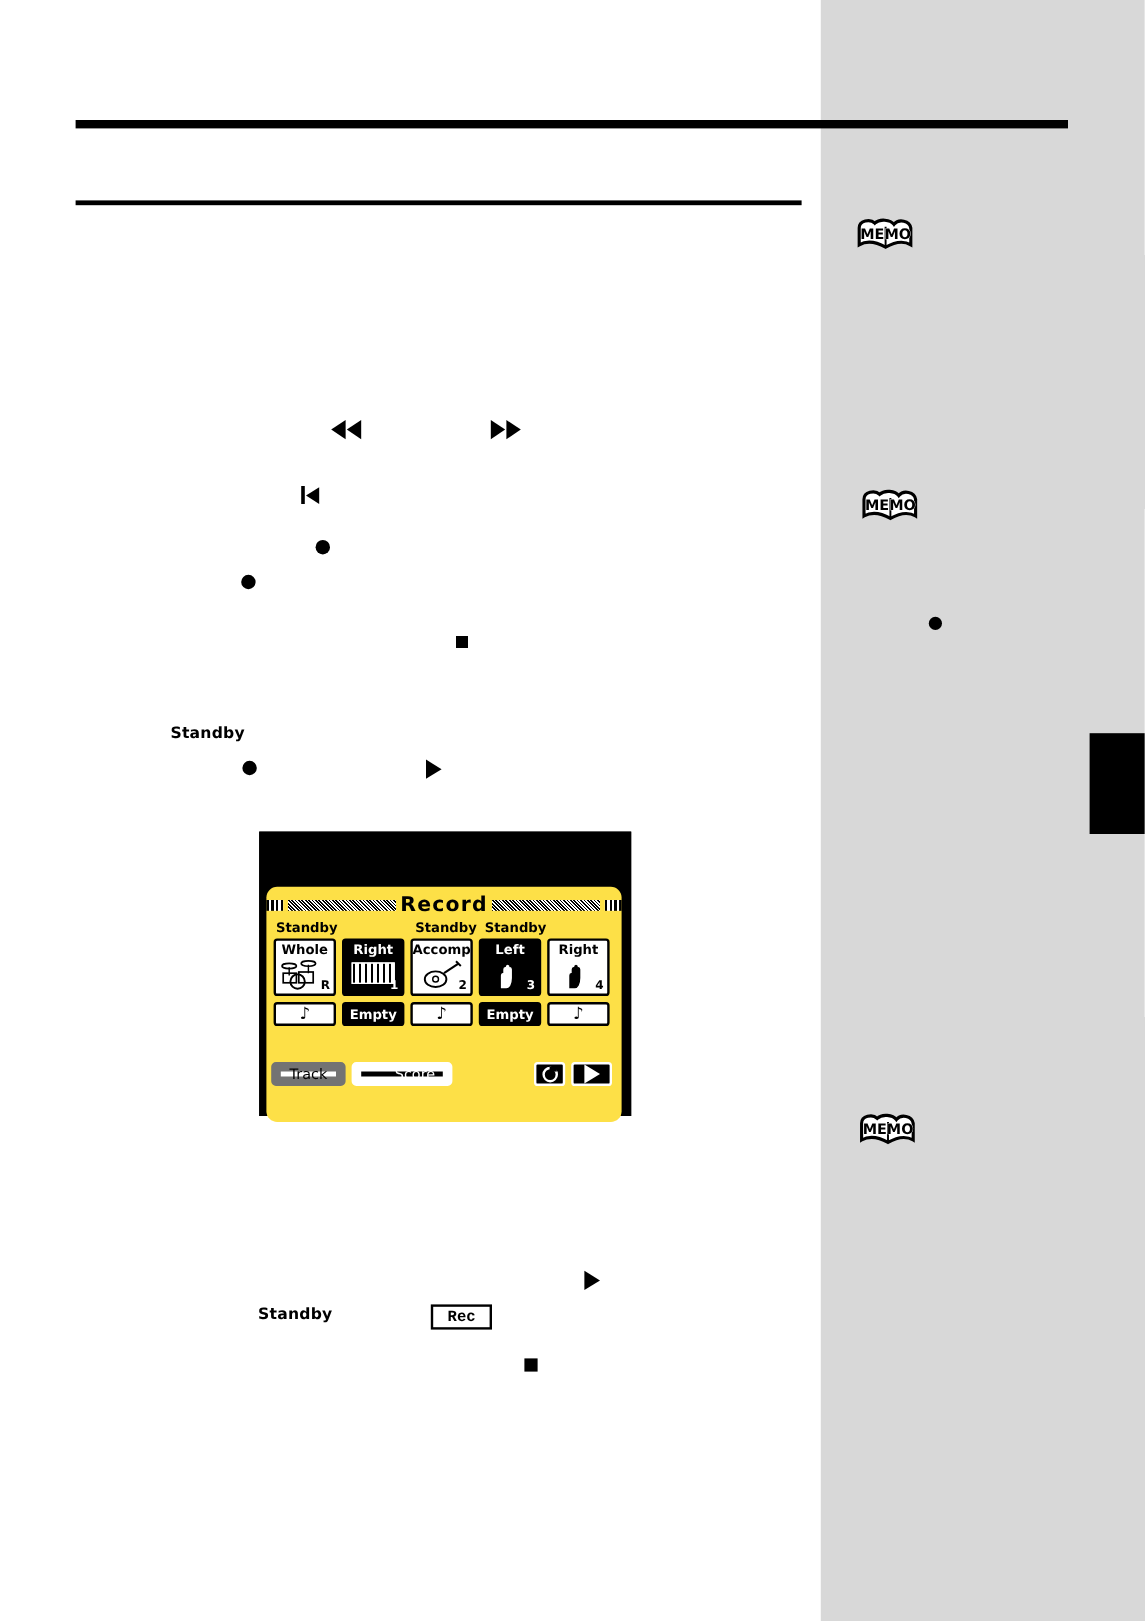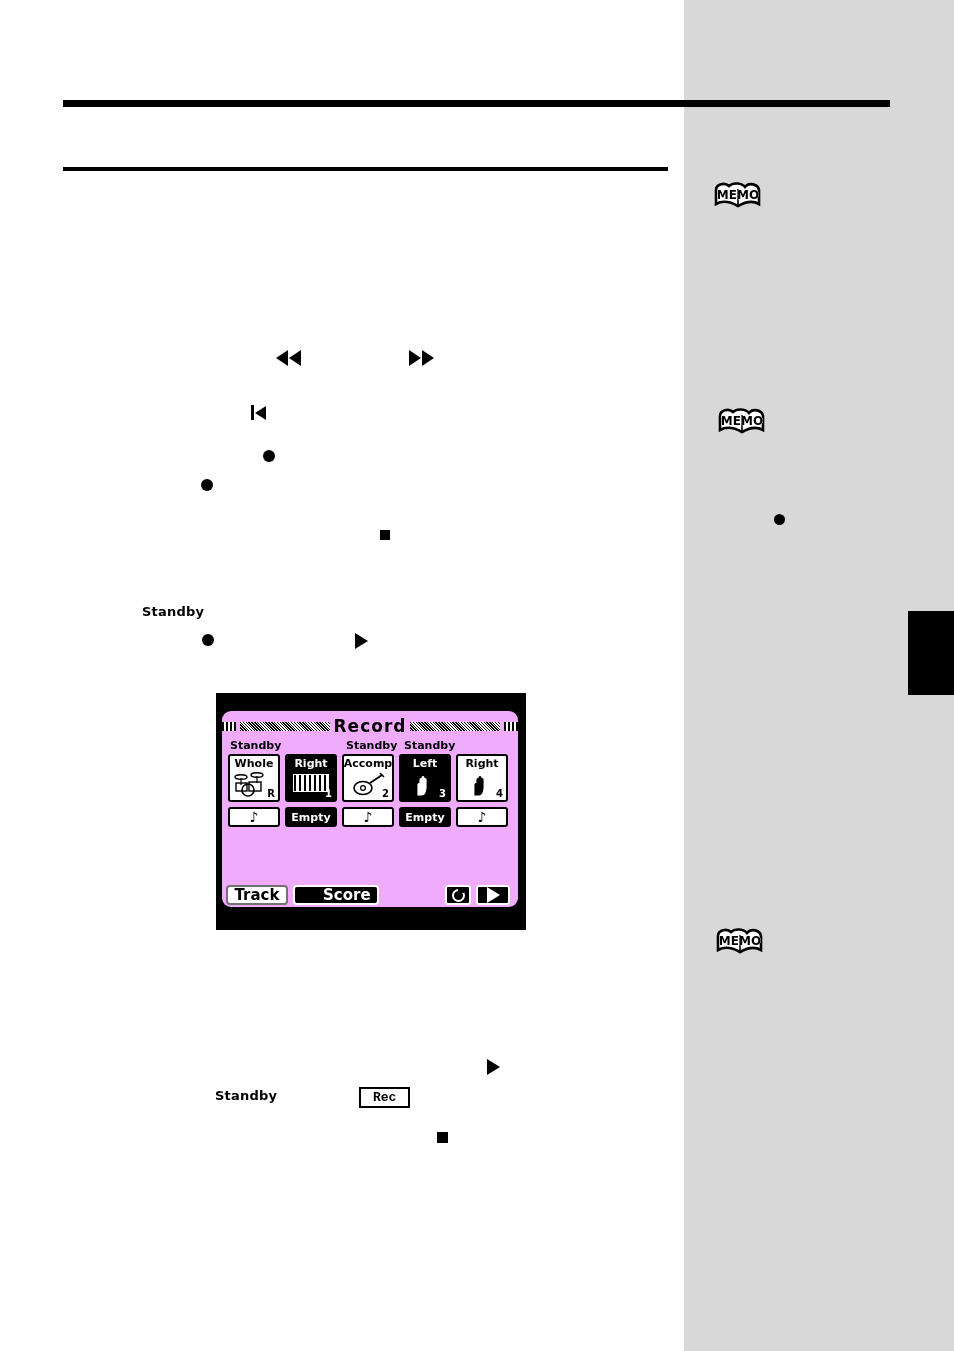--- a/index.html
+++ b/index.html
@@ -77,22 +77,22 @@
     background:repeating-linear-gradient(to bottom,#000 0 1px,#fff 1px 3px);
   }
   .lcd-title .styname{font-size:15px;}
   .lcd-title .ts{margin-left:auto;font-size:15px;}
   .lcd-title .meas{
     margin-left:8px;margin-right:2px;border:2px solid #fff;
     padding:0 3px;font-size:14px;
   }
 
   .lcd-body{
-    position:absolute;left:4px;top:16px;width:296px;height:196px;
-    background:#f0abfc;color:#000;border-radius:9px;
+    position:absolute;left:4px;top:44px;width:296px;height:196px;
+    background:#fde047;color:#000;border-radius:9px;
   }
   .rec-head{
     position:relative;height:26px;display:flex;align-items:center;justify-content:center;
     font-weight:bold;font-size:17px;letter-spacing:1px;margin-top:2px;
   }
   .rec-head .hatch{
     height:9px;flex:1;margin:0 4px;
     background:
       repeating-linear-gradient(45deg,#000 0 1px,#fff 1px 2px);
   }
@@ -133,22 +133,22 @@
 
   .lcd-row2{
     position:absolute;left:4px;top:189px;width:296px;height:22px;
     display:flex;align-items:center;gap:5px;padding-left:4px;box-sizing:border-box;
   }
   .lcd-row3{
     position:absolute;left:4px;top:213px;width:296px;height:20px;
     display:flex;align-items:center;gap:5px;padding-left:4px;box-sizing:border-box;
   }
   .lbtn{
-    border:2px solid #737373;background:#fff;color:#000;border-radius:4px;
-    font-weight:bold;font-size:15px;padding:0 6px;height:20px;
+    border:8px solid #737373;background:#fff;color:#000;border-radius:4px;
+    font-weight:normal;font-size:12px;padding:0 6px;height:20px;
     display:flex;align-items:center;justify-content:center;box-sizing:border-box;
   }
   .lbtn.on{background:#000;color:#fff;border-color:#fff;}
   .spacer{flex:1;}
   .playico{
     width:0;height:0;border-left:13px solid #fff;
     border-top:8px solid transparent;border-bottom:8px solid transparent;
   }
   .playbtn{
     border:2px solid #fff;background:#000;width:34px;height:20px;

